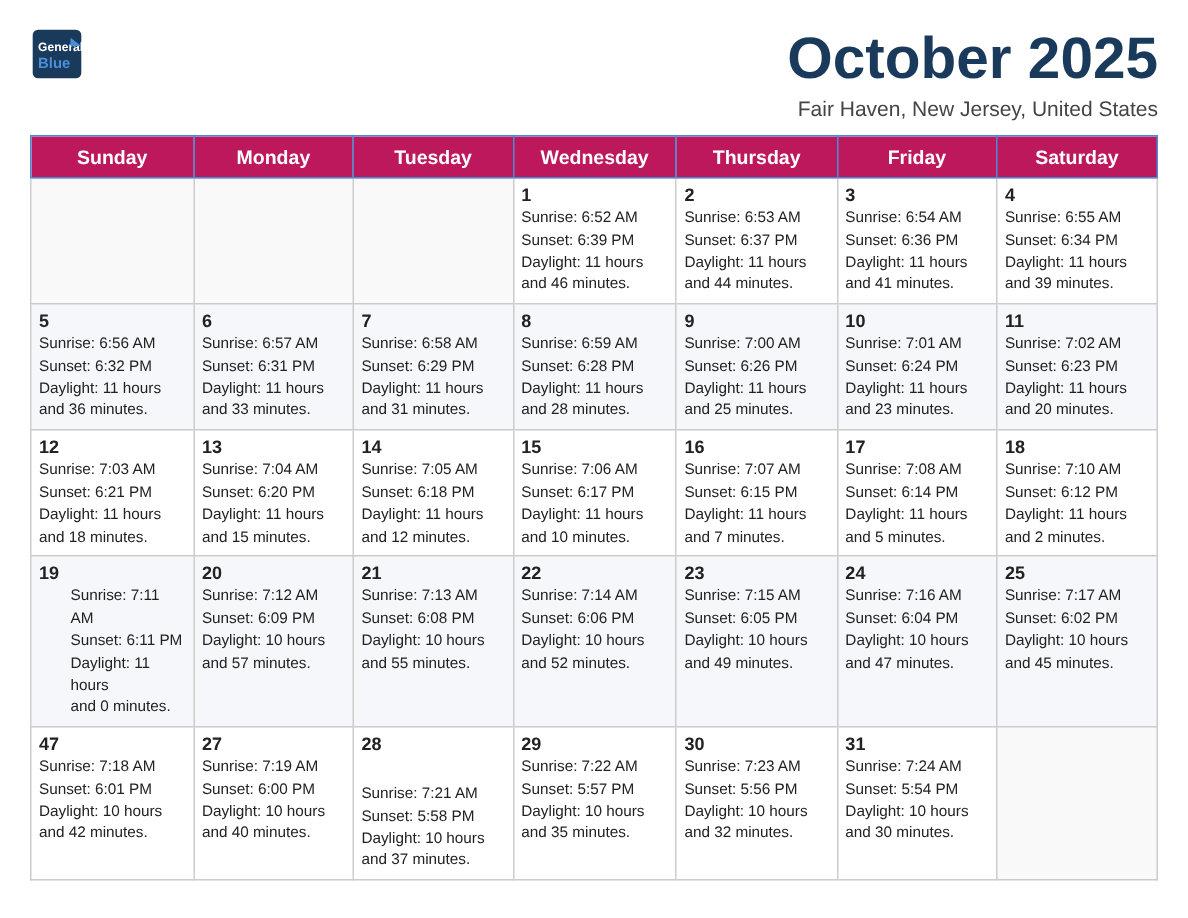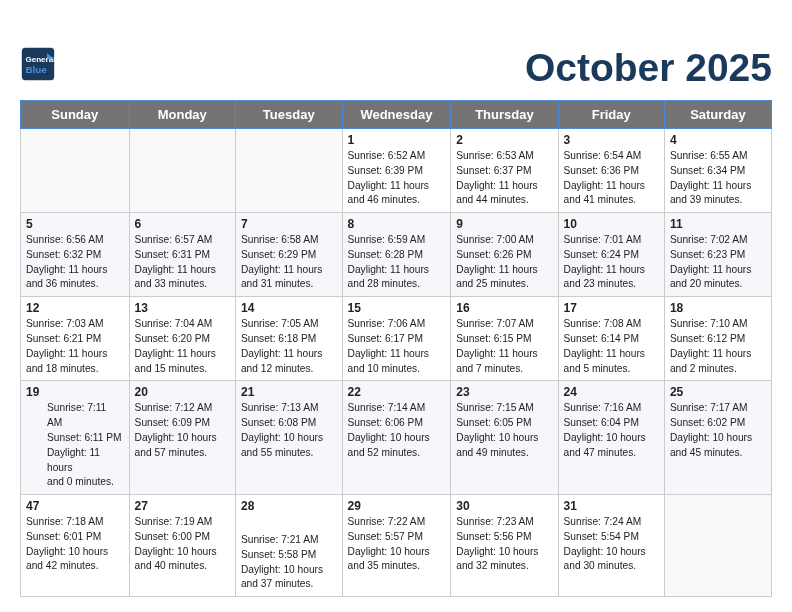--- a/index.html
+++ b/index.html
@@ -11,21 +11,20 @@
     }
     .page {
       width: 792px;
       padding: 18px 20px 18px 20px;
     }
     .header-area {
       display: flex;
       justify-content: space-between;
       align-items: flex-start;
       margin-bottom: 10px;
-      margin-top: 28px;
     }
     .logo {
       display: flex;
       align-items: center;
       gap: 6px;
     }
     .logo-icon {
       width: 36px;
       height: 36px;
     }
@@ -41,21 +40,21 @@
       font-size: 14px;
       color: #444;
       margin-top: 2px;
     }
     .calendar-table {
       width: 100%;
       border-collapse: collapse;
       border: 1px solid #ccc;
     }
     .calendar-table th {
-      background-color: #737373;
+      background-color: #be185d;
       color: #fff;
       font-size: 13px;
       font-weight: bold;
       text-align: center;
       padding: 6px 0;
       border: 1px solid #4a8ad4;
     }
     .calendar-table td {
       vertical-align: top;
       width: 113px;
@@ -97,20 +96,21 @@
 
       <svg class="logo-icon" viewBox="0 0 40 40">
         <rect x="2" y="2" width="36" height="36" rx="4" fill="#1a3a5c"></rect>
         <text x="6" y="18" font-size="9" fill="white" font-family="Arial" font-weight="bold">General</text>
         <text x="6" y="30" font-size="11" fill="#4a90d9" font-family="Arial" font-weight="bold">Blue</text>
         <polygon points="30,8 38,14 30,14" fill="#4a90d9"></polygon>
       </svg>
     </div>
     <div class="title-area">
       <div class="month-title">October 2025</div>
+      <div class="location">Fair Haven, New Jersey, United States</div>
     </div>
   </div>
 
   <table class="calendar-table">
     <thead>
       <tr>
 
       <th>Sunday</th>
           <th>Monday</th>
           <th>Tuesday</th>

